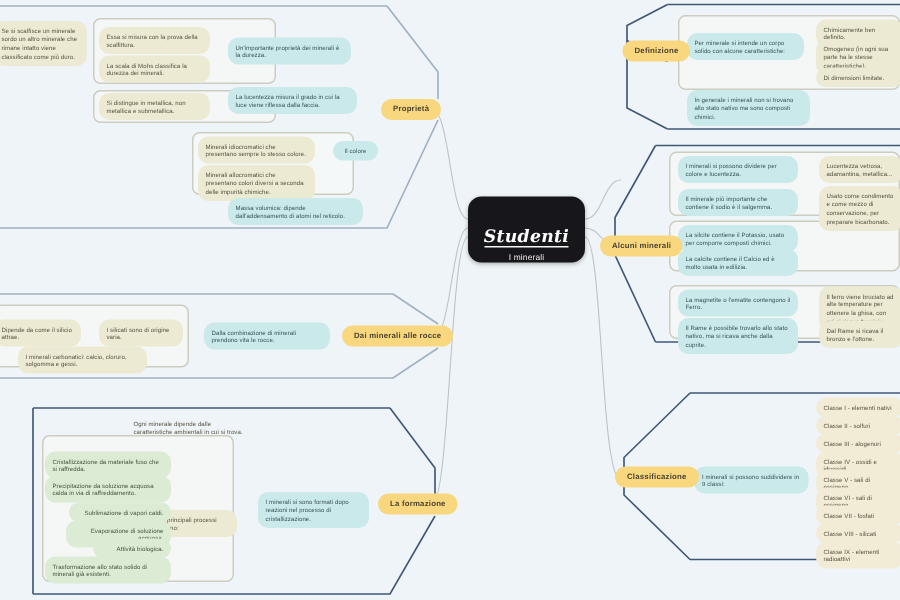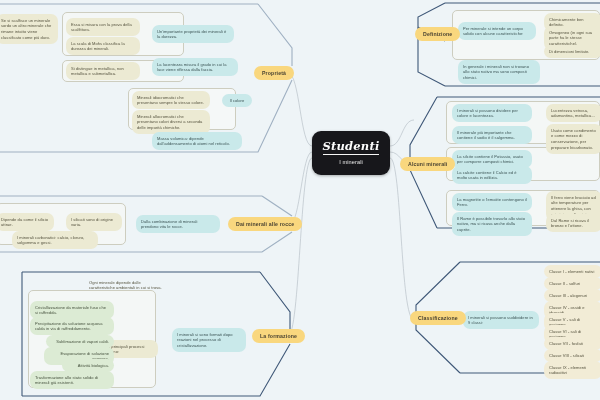--- a/index.html
+++ b/index.html
@@ -21,21 +21,21 @@
   }
 
   
   .central {
     position: absolute;
     width: 78px; height: 44px;
     left: 312px; top: 131px;
     background: #17171b;
     border-radius: 9px;
     display: flex; flex-direction: column;
-    align-items: center; justify-content: center;
+    align-items: center; justify-content: flex-end;
     z-index: 40;
     box-shadow: 0 1px 3px rgba(0,0,0,.3);
   }
   .central .brand {
     color: #fdfdfd;
     font-family: "DejaVu Serif", serif;
     font-style: italic;
     font-weight: bold;
     font-size: 11.5px;
     letter-spacing: .2px;

